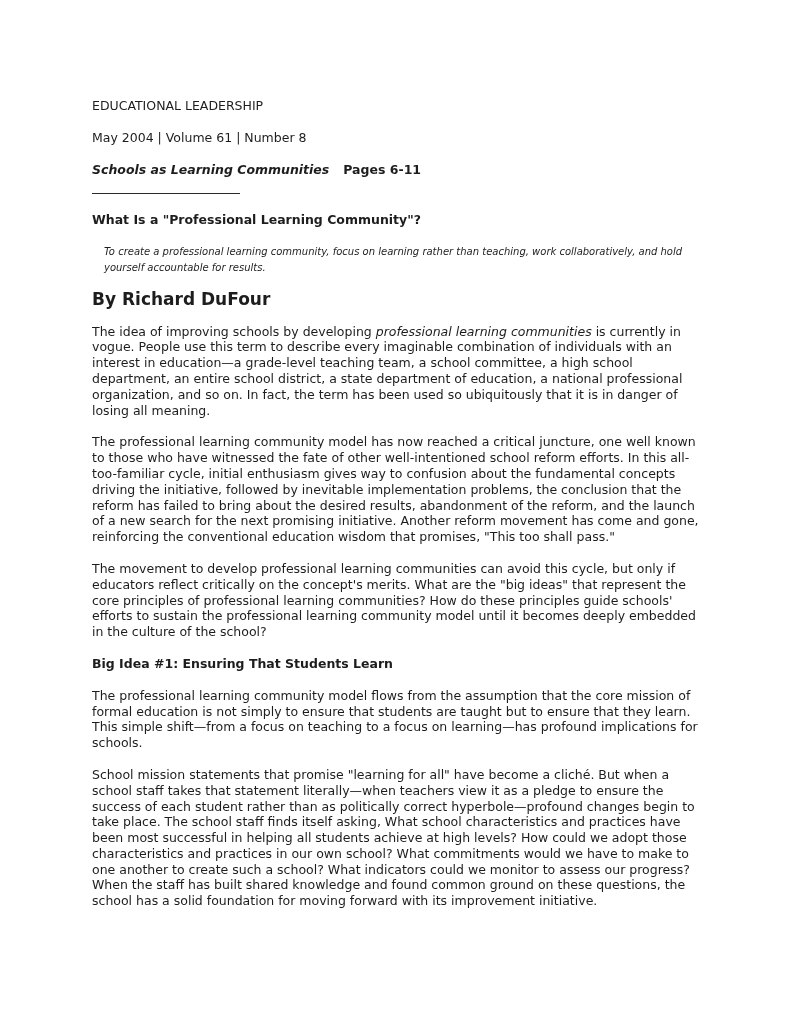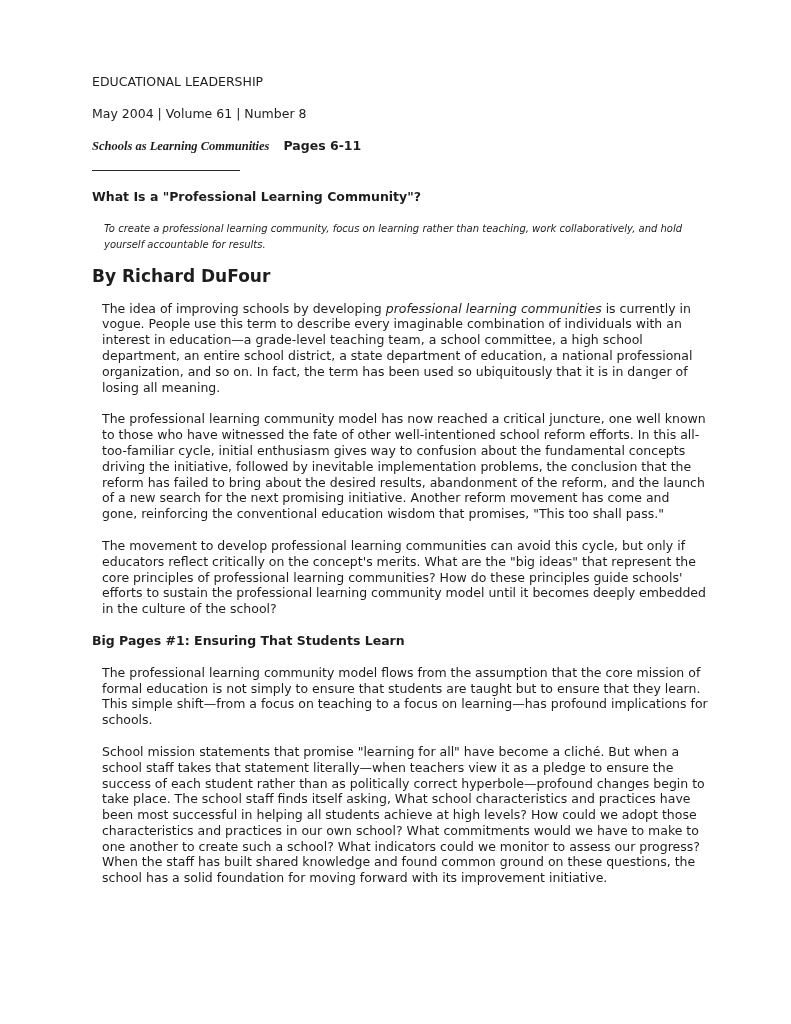--- a/index.html
+++ b/index.html
@@ -11,33 +11,32 @@
     width: 791px;
     height: 1024px;
     position: relative;
     font-family: "DejaVu Sans", "Liberation Sans", sans-serif;
     color: #1d1d1d;
     -webkit-font-smoothing: antialiased;
   }
   .page {
     position: absolute;
     left: 92px;
-    top: 74px;
+    top: 98px;
     width: 616px;
   }
   .masthead-line {
     font-size: 12.5px;
     line-height: 15.8px;
     margin: 0 0 16px 0;
     white-space: nowrap;
   }
   .series-title {
     font-weight: bold;
     font-style: italic;
-    font-family: Liberation Serif, serif;
   }
   .pages-label {
     margin-left: 14px;
     font-weight: bold;
     font-style: normal;
   }
   .rule {
     width: 148px;
     height: 0;
     border-top: 1.5px solid #2a2a2a;
@@ -57,21 +56,21 @@
   }
   p.byline {
     font-size: 17px;
     line-height: 15.8px;
     font-weight: bold;
     margin: 0 0 16px 0;
   }
   p.body-para {
     font-size: 12.5px;
     line-height: 15.8px;
-    margin: 0 0 16px 10px;
+    margin: 0 0 16px 0;
     text-align: left;
   }
   .inline-italic {
     font-style: italic;
   }
 </style>
 </head>
 <body>
 
 <div class="page">
@@ -91,19 +90,19 @@
   <p class="deck">To create a professional learning community, focus on learning rather than teaching, work collaboratively, and hold yourself accountable for results.</p>
 
   <p class="byline">By Richard DuFour</p>
 
   <p class="body-para"><span>The idea of improving schools by developing </span><span class="inline-italic">professional learning communities</span><span> is currently in vogue. People use this term to describe every imaginable combination of individuals with an interest in education—a grade-level teaching team, a school committee, a high school department, an entire school district, a state department of education, a national professional organization, and so on. In fact, the term has been used so ubiquitously that it is in danger of losing all meaning.</span></p>
 
   <p class="body-para">The professional learning community model has now reached a critical juncture, one well known to those who have witnessed the fate of other well-intentioned school reform efforts. In this all-too-familiar cycle, initial enthusiasm gives way to confusion about the fundamental concepts driving the initiative, followed by inevitable implementation problems, the conclusion that the reform has failed to bring about the desired results, abandonment of the reform, and the launch of a new search for the next promising initiative. Another reform movement has come and gone, reinforcing the conventional education wisdom that promises, "This too shall pass."</p>
 
   <p class="body-para">The movement to develop professional learning communities can avoid this cycle, but only if educators reflect critically on the concept's merits. What are the "big ideas" that represent the core principles of professional learning communities? How do these principles guide schools' efforts to sustain the professional learning community model until it becomes deeply embedded in the culture of the school?</p>
 
-  <h2 class="section-heading">Big Pages #1: Ensuring That Students Learn</h2>
+  <h2 class="section-heading">Big Idea #1: Ensuring That Students Learn</h2>
 
   <p class="body-para">The professional learning community model flows from the assumption that the core mission of formal education is not simply to ensure that students are taught but to ensure that they learn. This simple shift—from a focus on teaching to a focus on learning—has profound implications for schools.</p>
 
   <p class="body-para">School mission statements that promise "learning for all" have become a cliché. But when a school staff takes that statement literally—when teachers view it as a pledge to ensure the success of each student rather than as politically correct hyperbole—profound changes begin to take place. The school staff finds itself asking, What school characteristics and practices have been most successful in helping all students achieve at high levels? How could we adopt those characteristics and practices in our own school? What commitments would we have to make to one another to create such a school? What indicators could we monitor to assess our progress? When the staff has built shared knowledge and found common ground on these questions, the school has a solid foundation for moving forward with its improvement initiative.</p>
 
 </div>
 
 </body></html>

